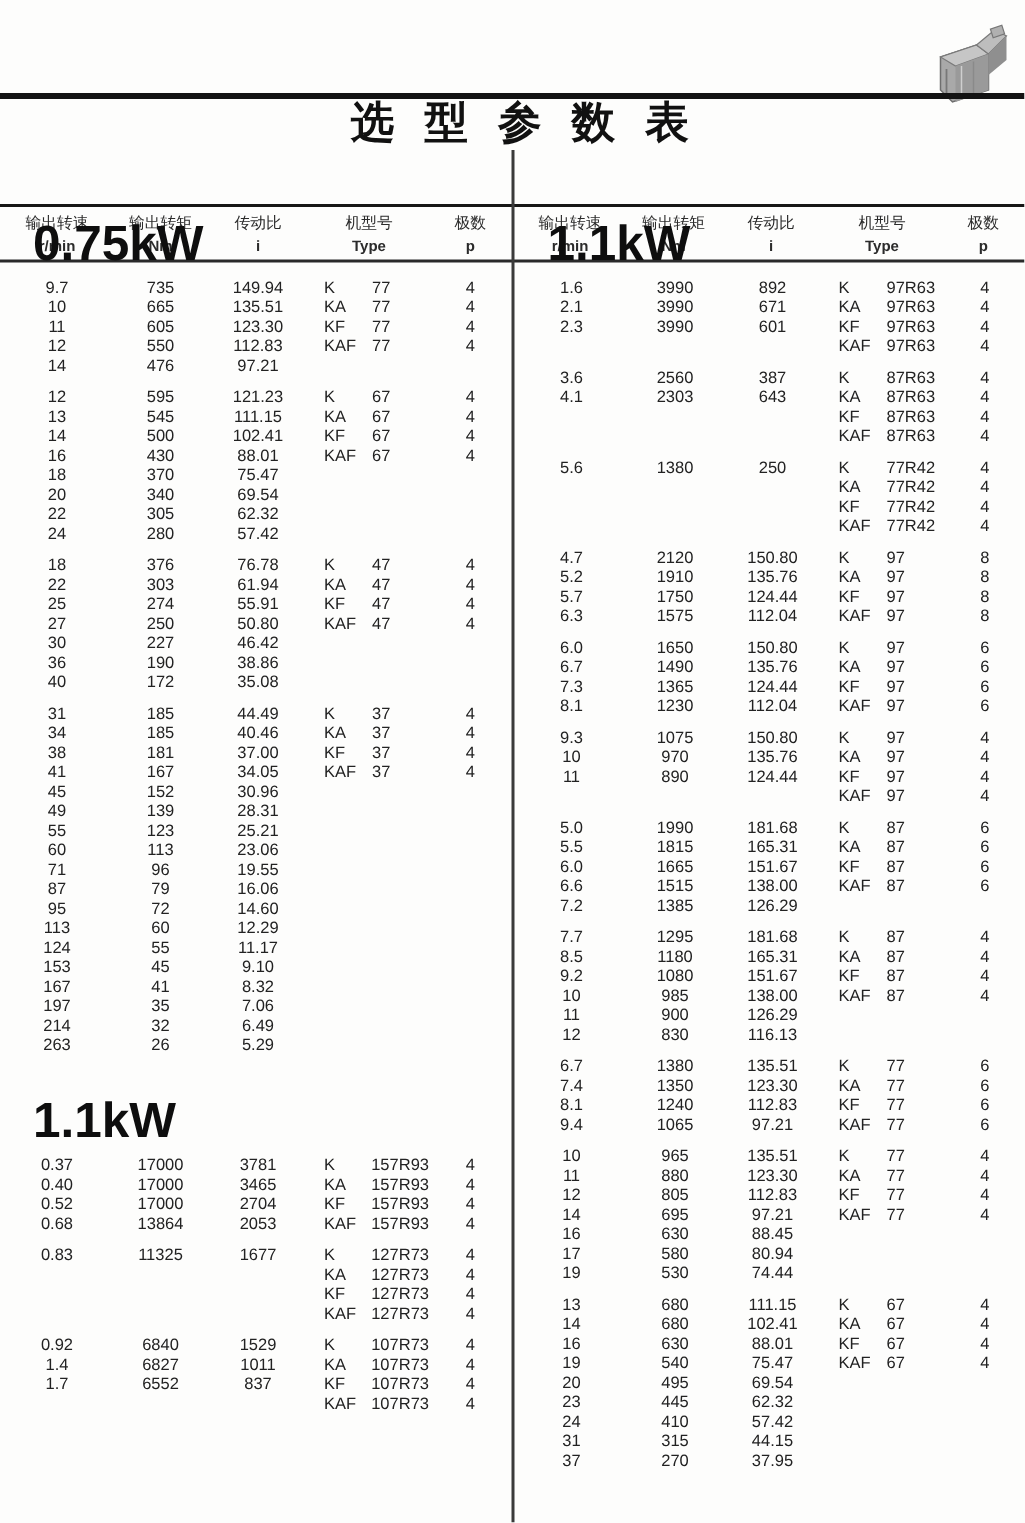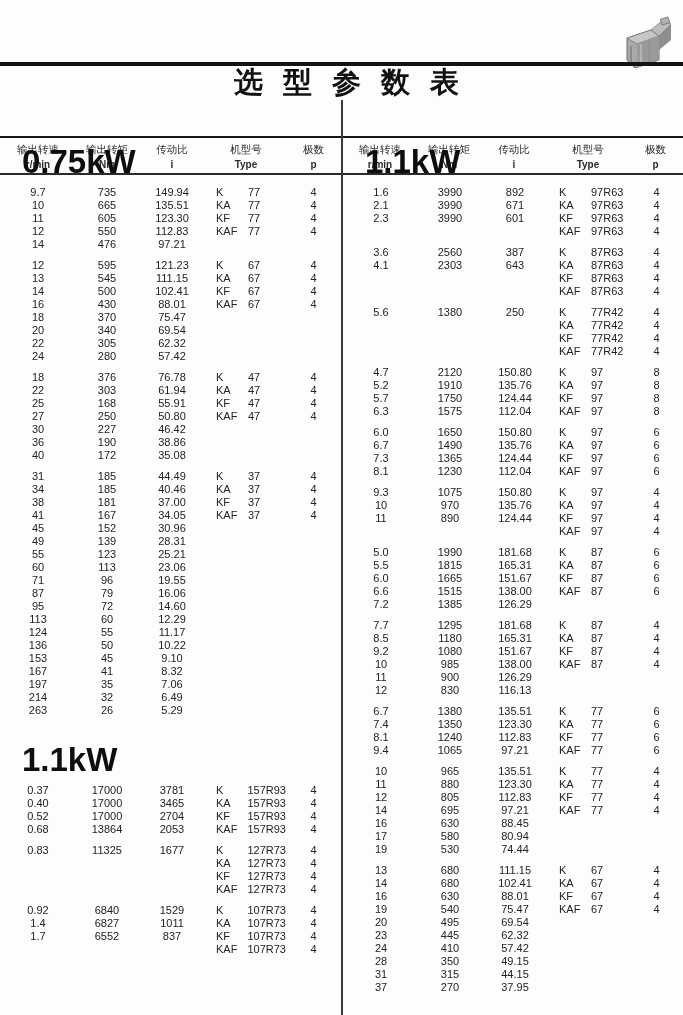--- a/index.html
+++ b/index.html
@@ -269,21 +269,21 @@
             <div class="cell c-torque">303</div>
             <div class="cell c-ratio">61.94</div>
             <div class="cell c-type">
               <span class="prefix">KA</span>
               <span>47</span>
             </div>
             <div class="cell c-poles">4</div>
           </div>
           <div class="row">
             <div class="cell c-speed">25</div>
-            <div class="cell c-torque">168</div>
+            <div class="cell c-torque">274</div>
             <div class="cell c-ratio">55.91</div>
             <div class="cell c-type">
               <span class="prefix">KF</span>
               <span>47</span>
             </div>
             <div class="cell c-poles">4</div>
           </div>
           <div class="row">
             <div class="cell c-speed">27</div>
             <div class="cell c-torque">250</div>
@@ -443,30 +443,20 @@
             <div class="cell c-type">
               <span class="prefix"></span>
               <span></span>
             </div>
             <div class="cell c-poles"></div>
           </div>
           <div class="row">
             <div class="cell c-speed">124</div>
             <div class="cell c-torque">55</div>
             <div class="cell c-ratio">11.17</div>
-            <div class="cell c-type">
-              <span class="prefix"></span>
-              <span></span>
-            </div>
-            <div class="cell c-poles"></div>
-          </div>
-          <div class="row">
-            <div class="cell c-speed">136</div>
-            <div class="cell c-torque">50</div>
-            <div class="cell c-ratio">10.22</div>
             <div class="cell c-type">
               <span class="prefix"></span>
               <span></span>
             </div>
             <div class="cell c-poles"></div>
           </div>
           <div class="row">
             <div class="cell c-speed">153</div>
             <div class="cell c-torque">45</div>
             <div class="cell c-ratio">9.10</div>
@@ -1196,30 +1186,20 @@
             <div class="cell c-speed">24</div>
             <div class="cell c-torque">410</div>
             <div class="cell c-ratio">57.42</div>
             <div class="cell c-type">
               <span class="prefix"></span>
               <span></span>
             </div>
             <div class="cell c-poles"></div>
           </div>
           <div class="row">
-            <div class="cell c-speed">28</div>
-            <div class="cell c-torque">350</div>
-            <div class="cell c-ratio">49.15</div>
-            <div class="cell c-type">
-              <span class="prefix"></span>
-              <span></span>
-            </div>
-            <div class="cell c-poles"></div>
-          </div>
-          <div class="row">
             <div class="cell c-speed">31</div>
             <div class="cell c-torque">315</div>
             <div class="cell c-ratio">44.15</div>
             <div class="cell c-type">
               <span class="prefix"></span>
               <span></span>
             </div>
             <div class="cell c-poles"></div>
           </div>
           <div class="row">

